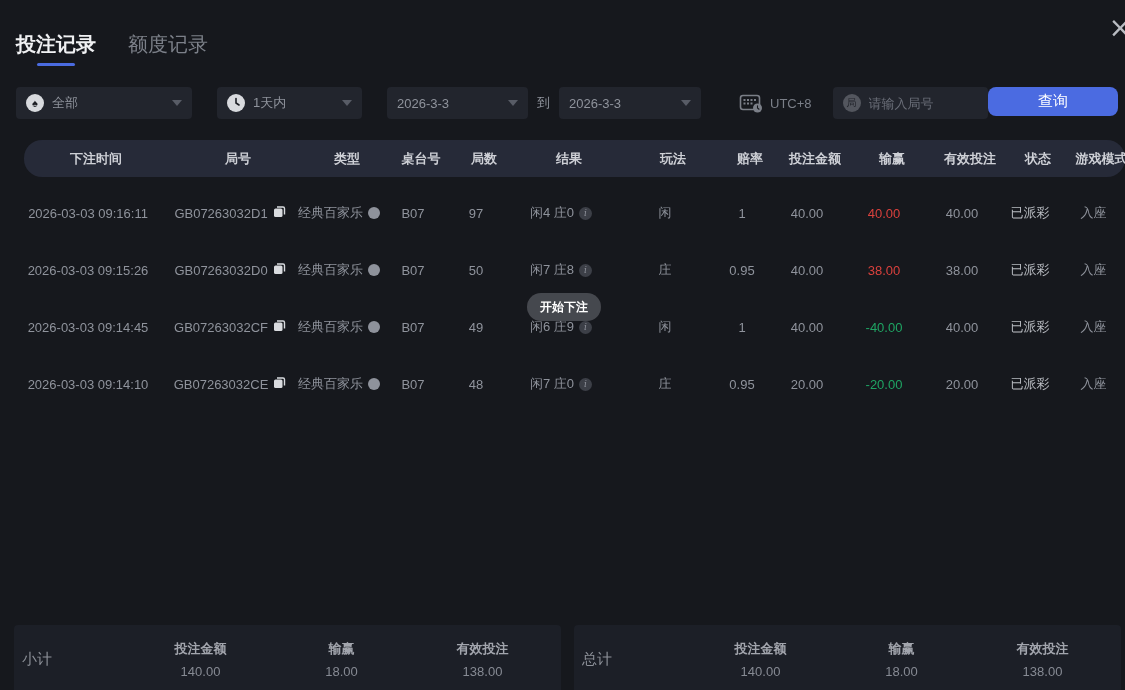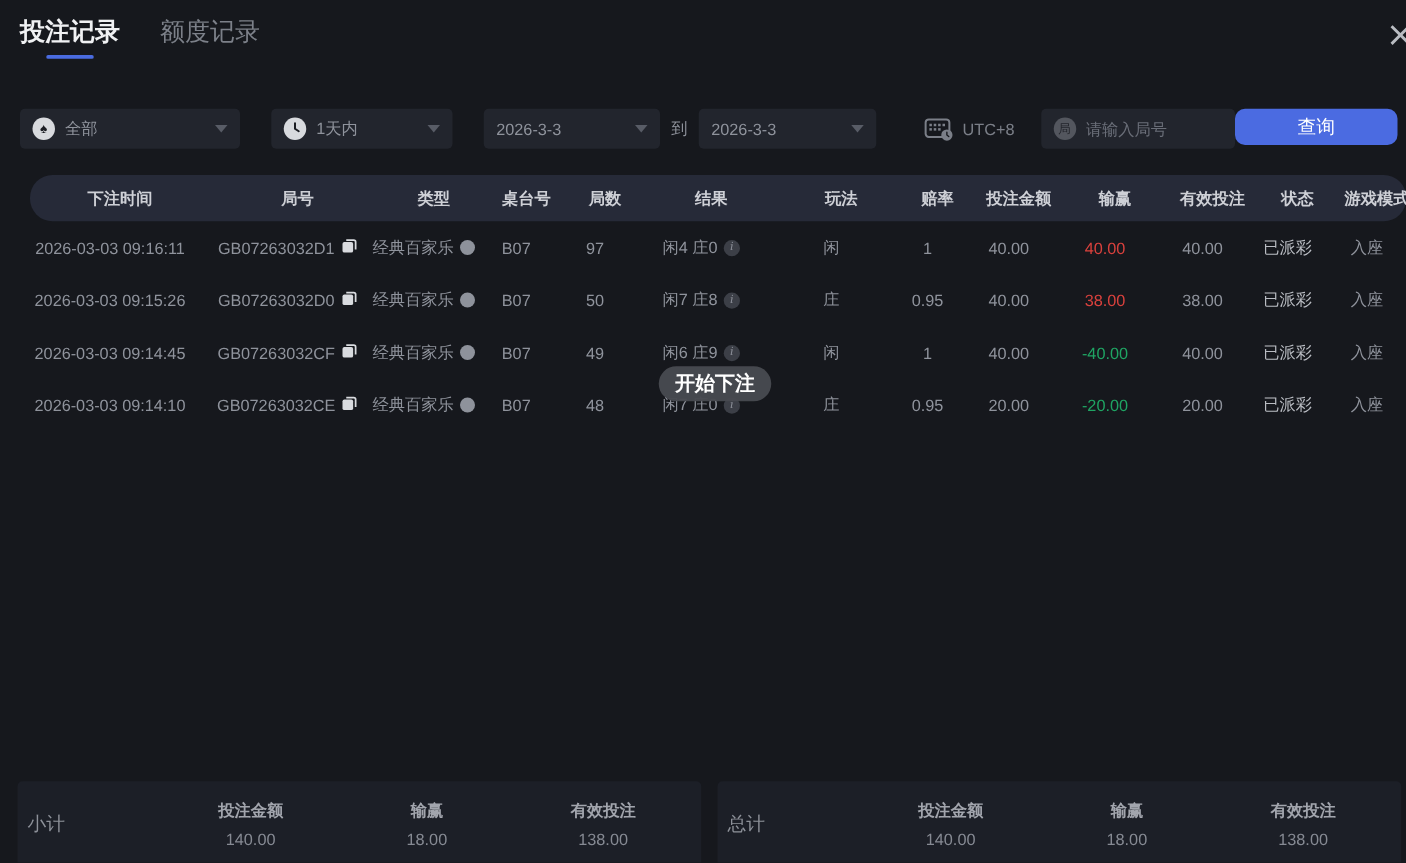--- a/index.html
+++ b/index.html
@@ -6,21 +6,21 @@
   html,body { width:1125px; height:690px; overflow:hidden; }
   body {
     position:relative;
     background:#16181d;
     font-family:"Liberation Sans","DejaVu Sans",sans-serif;
     color:#8f939c;
     font-size:13px;
   }
 
   
-  .titlebar { position:relative; padding:12px 16px 0 16px; height:70px; }
+  .titlebar { position:relative; padding:31px 16px 0 16px; height:70px; }
   .tabs { display:flex; align-items:flex-end; gap:32px; }
   .tab { position:relative; cursor:pointer; font-size:20px; padding-bottom:12px; }
   .tab.active { color:#f0f1f3; font-weight:bold; }
   .tab.inactive { color:#7c8089; }
   .tab.active .underline {
     position:absolute; left:50%; transform:translateX(-50%);
     bottom:4px; width:38px; height:3px; border-radius:2px; background:#4a6be0;
   }
   .close-btn {
     position:absolute; top:14px; right:-7px;
@@ -72,37 +72,37 @@
     display:grid;
     grid-template-columns:144px 140px 78px 70px 56px 114px 94px 60px 70px 84px 72px 64px 63px;
     align-items:center;
   }
   .grid-row > div { text-align:center; white-space:nowrap; display:flex; justify-content:center; align-items:center; gap:5px; }
   .thead {
     position:absolute; top:140px; left:24px; right:0; height:37px;
     background:#262a38; color:#ced0d6; font-weight:bold;border-radius:18px;
   }
   .tbody { position:absolute; top:177px; left:16px; right:0; }
-  .trow { height:42px; color:#8f939c; }
+  .trow { height:42px; color:#8f939c;margin-top:15px; }
   .cell-status { color:#b9bcc2; }
   .red { color:#d9413d;text-align:center; }
   .green { color:#1fa463; }
   .copy-icon { display:inline-block; flex:none; }
   .cam-dot { width:12px; height:12px; border-radius:50%; background:#8e929b; flex:none; }
   .info-dot {
     width:13px; height:13px; border-radius:50%; background:#3c3f47; color:#8d9099;
     font-size:9px; display:flex; align-items:center; justify-content:center; flex:none;
     font-family:"DejaVu Serif",serif; font-style:italic;
   }
 
   
   .toast {
     position:absolute; left:527px; top:293px; height:28px; padding:0 13px;
     background:rgba(72,74,80,.96); border-radius:14px;
-    display:flex; align-items:center; color:#ffffff; font-weight:bold; font-size:16px;
+    display:flex; align-items:center; color:#ffffff; font-weight:bold; font-size:12px;
     z-index:5;
   }
 
   
   .summary-row { position:absolute; left:14px; top:625px; display:flex; gap:13px; }
   .panel {
     width:547px; height:78px; background:#1c1f27; border-radius:4px;
     display:flex; align-items:center; padding:0 8px 10px 8px;
   }
   .panel-label { width:108px; text-align:left; color:#8d9199; font-size:15px; }

